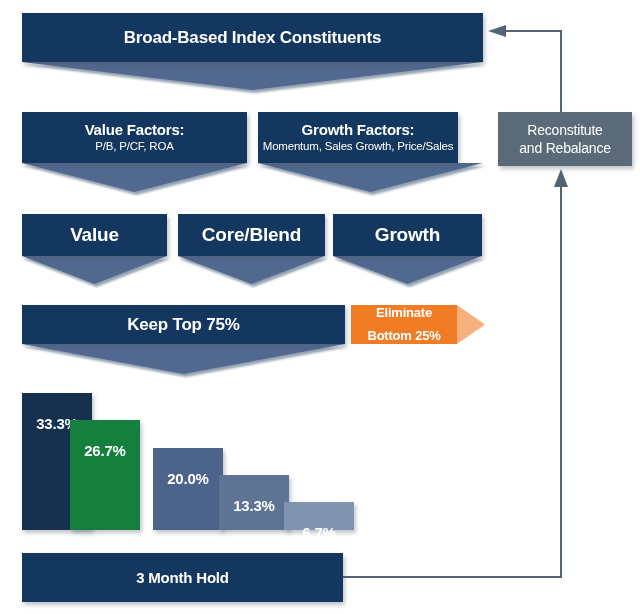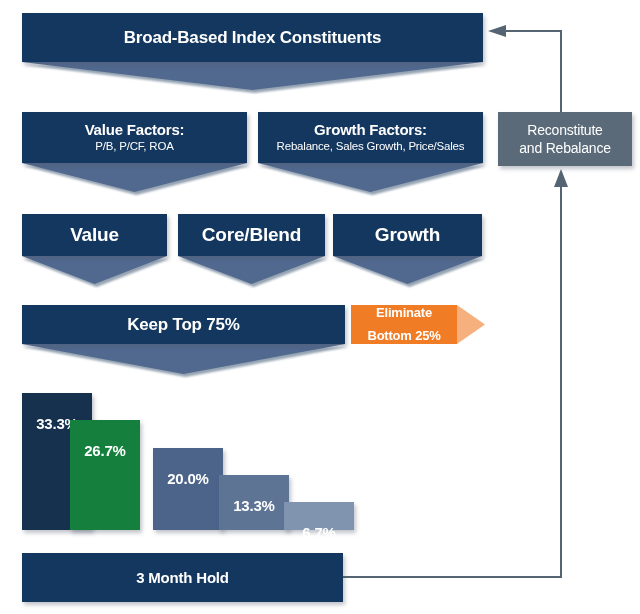--- a/index.html
+++ b/index.html
@@ -109,23 +109,23 @@
   </div>
 
   <div class="box" style="left:22px; top:112px; width:225px; height:51px;">
     <span class="factor-title">Value Factors:</span>
     <span class="factor-sub">P/B, P/CF, ROA</span>
   </div>
   <div class="chev-wrap" style="left:22px; top:163px; width:225px; height:29px;">
     <div class="chev"></div>
   </div>
 
-  <div class="box" style="left:258px; top:112px; width:225px; height:51px;">
+  <div class="box" style="left:258px; top:112px; width:200px; height:51px;">
     <span class="factor-title">Growth Factors:</span>
-    <span class="factor-sub">Rebalance, Sales Growth, Price/Sales</span>
+    <span class="factor-sub">Momentum, Sales Growth, Price/Sales</span>
   </div>
   <div class="chev-wrap" style="left:258px; top:163px; width:225px; height:29px;">
     <div class="chev"></div>
   </div>
 
   <div class="box" style="left:22px; top:214px; width:145px; height:42px;">
     <span class="style-label">Value</span>
   </div>
   <div class="chev-wrap" style="left:22px; top:256px; width:145px; height:28px;">
     <div class="chev"></div>

